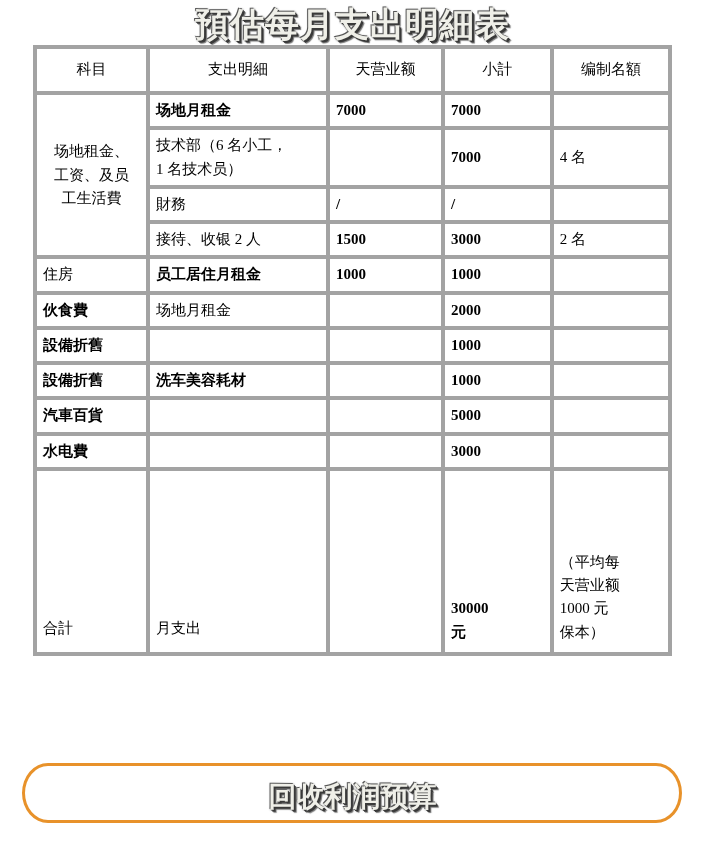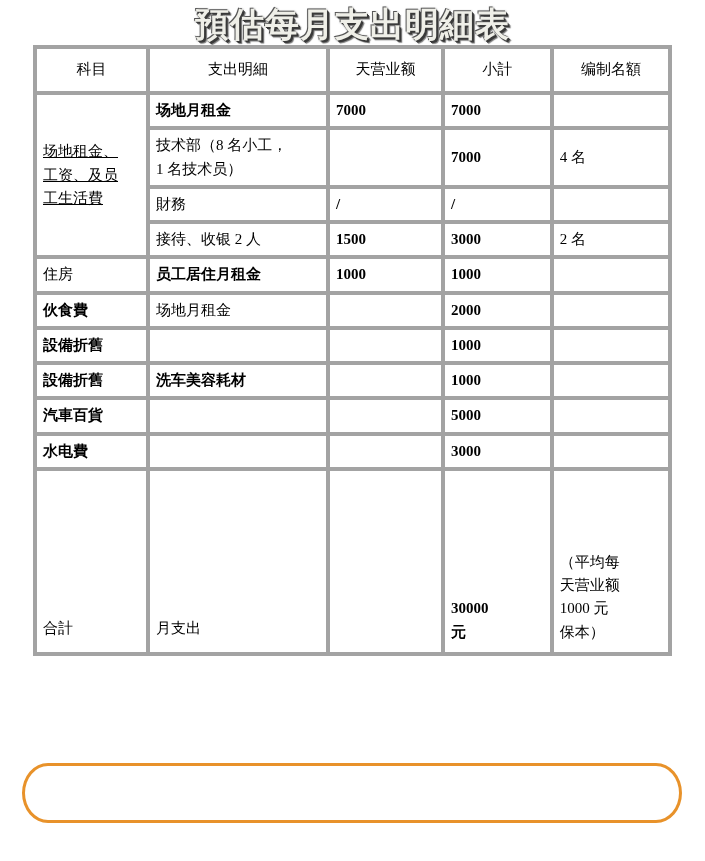--- a/index.html
+++ b/index.html
@@ -71,23 +71,23 @@
   .l { text-align: left; }
   .b { font-weight: bold; margin-left: 20px; }
 
   .hdr td {
     text-align: center;
     font-size: 16px;
     height: 34px;
   }
 
   .tall-left {
+    text-align: center;
     font-size: 15px;
     line-height: 2.4;
-    text-decoration: underline;
   }
 
   .wrapcell {
     line-height: 2.0;
   }
 
   .total-sub {
     line-height: 2.1;
   }
 
@@ -162,21 +162,21 @@
           <div>工生活費</div>
         </td>
         <td class="l b">场地月租金</td>
         <td class="c b">7000</td>
         <td class="c b">7000</td>
         <td class="c"></td>
       </tr>
 
       <tr>
         <td class="l wrapcell">
-          <div>技术部（8 名小工，</div>
+          <div>技术部（6 名小工，</div>
           <div>1 名技术员）</div>
         </td>
         <td class="c"></td>
         <td class="c b">7000</td>
         <td class="c">4 名</td>
       </tr>
 
       <tr>
         <td class="l">財務</td>
         <td class="c b">/</td>
@@ -252,14 +252,15 @@
           <div>天营业额</div>
           <div>1000 元</div>
           <div>保本）</div>
         </td>
       </tr>
     </tbody>
       </table>
   </div>
 
   <div class="banner"></div>
+  <div class="banner-text">回收利润预算</div>
 
 </div>
 
 </body></html>

